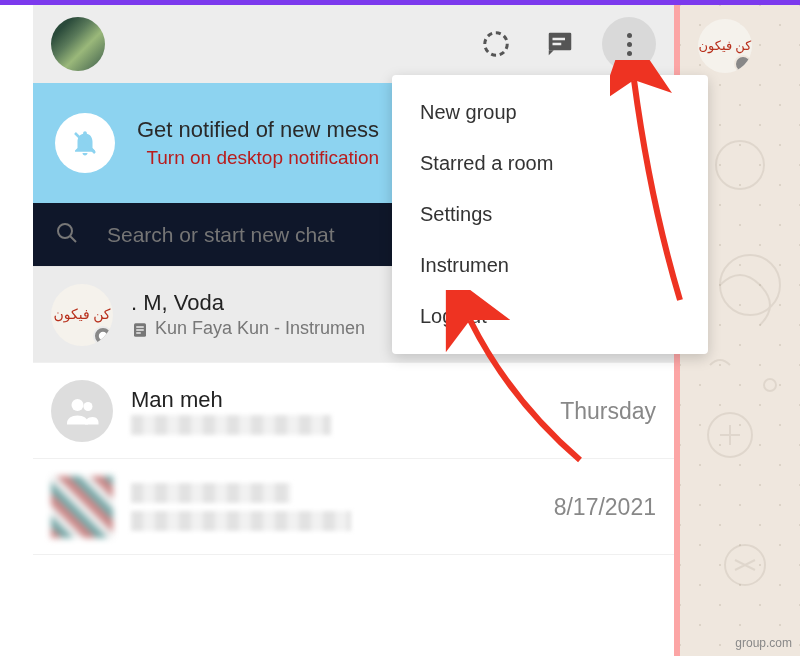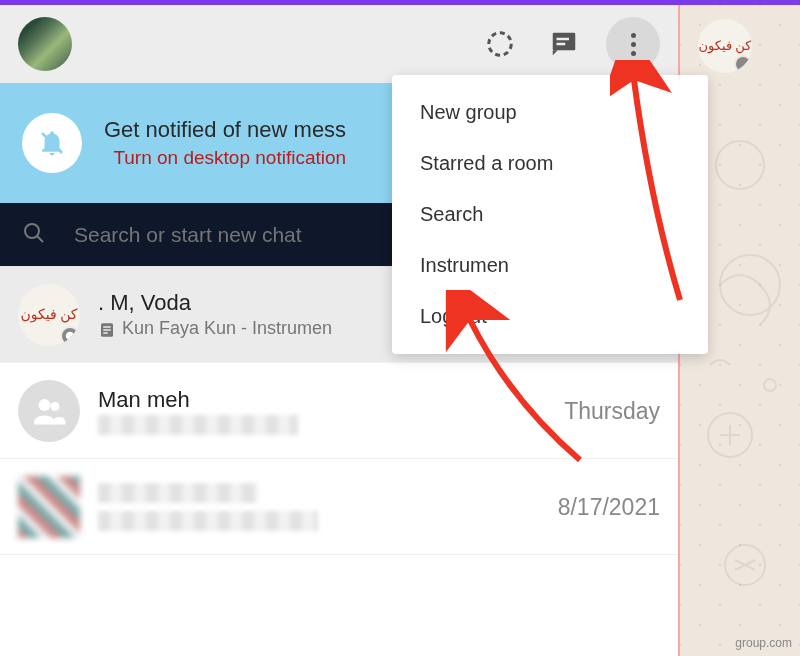--- a/index.html
+++ b/index.html
@@ -15,21 +15,22 @@
     background: #7c3aed;
   }
   .container {
     display: flex;
     height: 651px;
   }
   .left {
     width: 680px;
     background: #fff;
     position: relative;
-    border-right: 2px solid #fca5a5;
+    border-right: 6px solid #fca5a5;
+    padding-left: 33px;
   }
   .right {
     flex: 1;
     background: #efe7de;
     background-image: 
       radial-gradient(#dcd3c7 1px, transparent 1px),
       radial-gradient(#dcd3c7 1px, transparent 1px);
     background-size: 40px 40px;
     background-position: 0 0, 20px 20px;
     position: relative;
@@ -306,21 +307,21 @@
       <div class="chat-body">
         <div class="blur-strip" style="width:160px"></div>
         <div class="blur-strip" style="width:220px;margin-top:8px"></div>
       </div>
       <div class="chat-time">8/17/2021</div>
     </div>
 
     <div class="menu">
       <div class="menu-item">New group</div>
       <div class="menu-item">Starred a room</div>
-      <div class="menu-item">Search</div>
+      <div class="menu-item">Settings</div>
       <div class="menu-item">Instrumen</div>
       <div class="menu-item">Log out</div>
     </div>
 
   </div>
 
   <div class="right">
     <svg class="doodles" viewBox="0 0 120 650">
       <circle cx="60" cy="160" r="24" fill="none" stroke="currentColor" stroke-width="2"></circle>
       <circle cx="70" cy="280" r="30" fill="none" stroke="currentColor" stroke-width="2"></circle>

